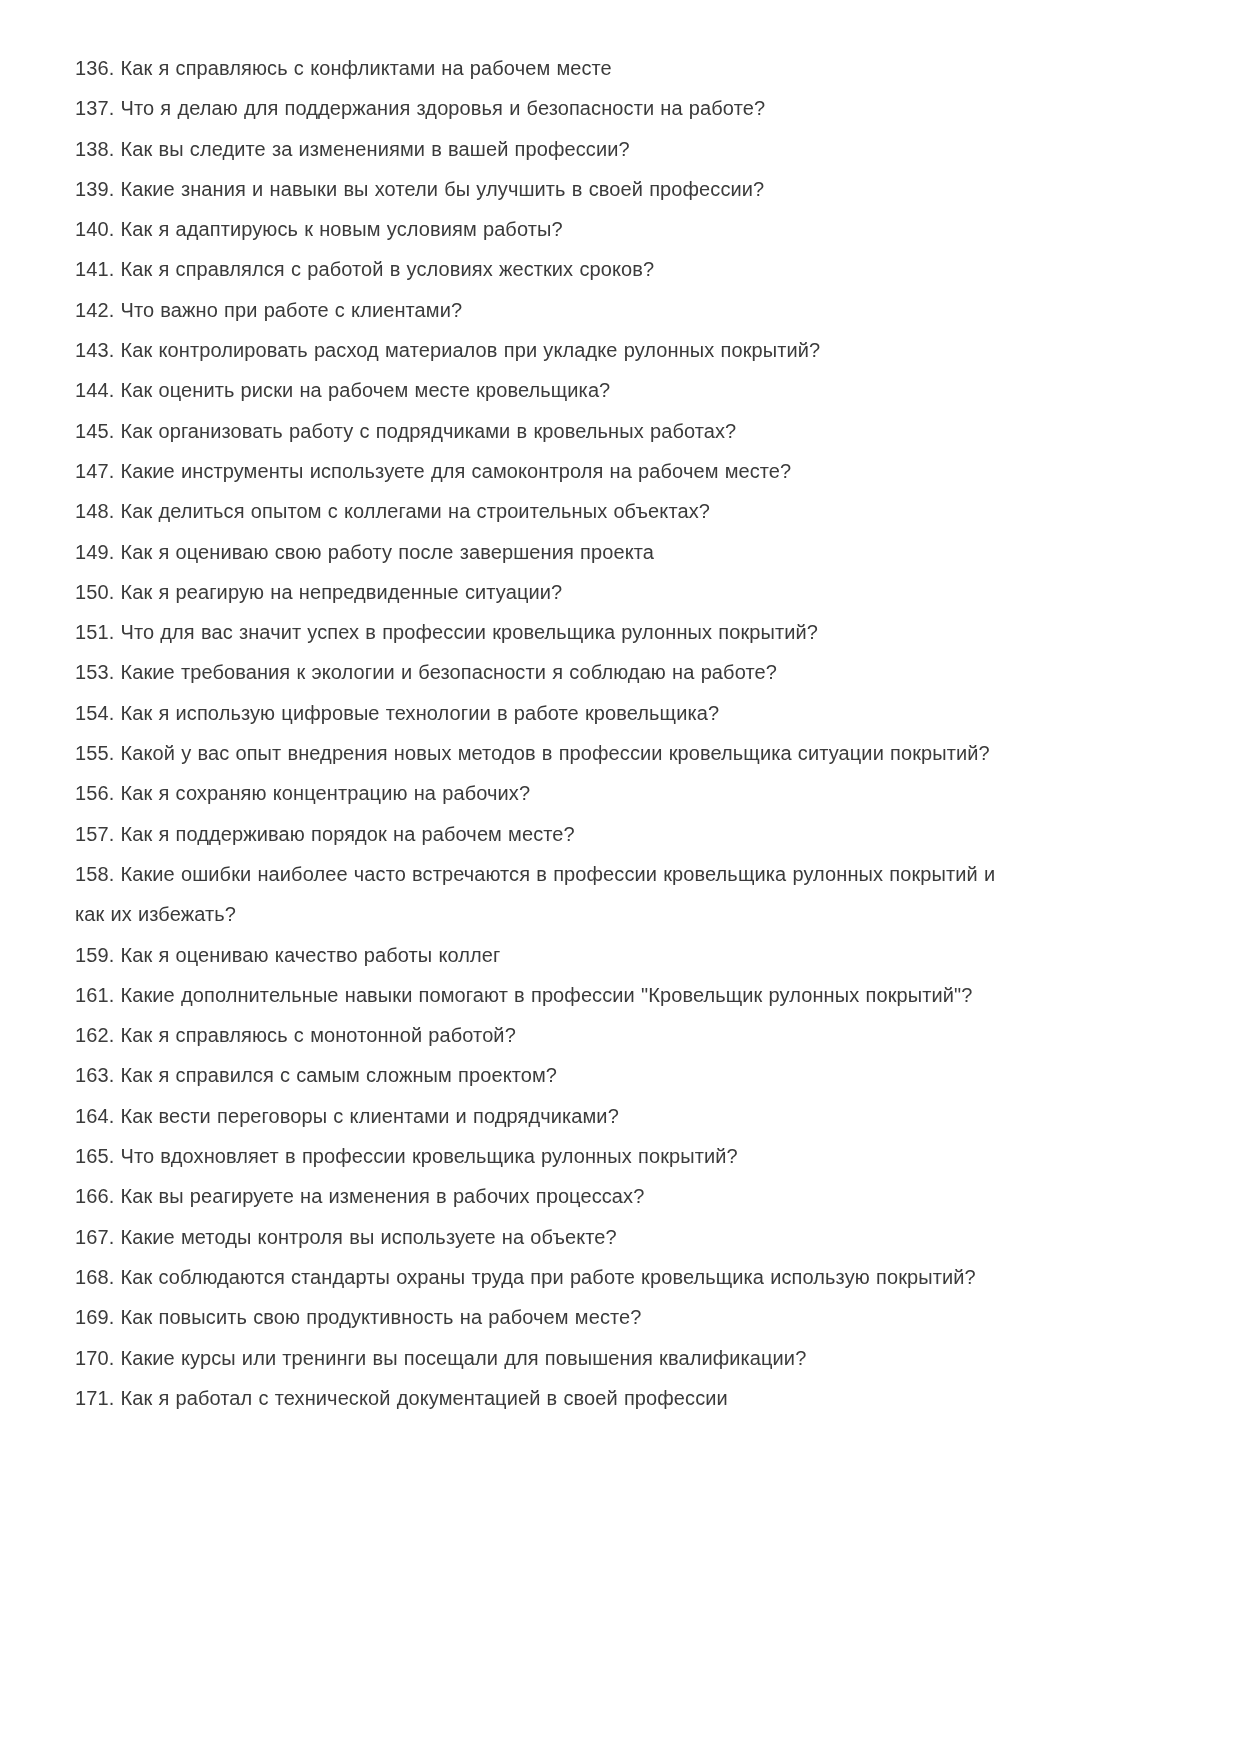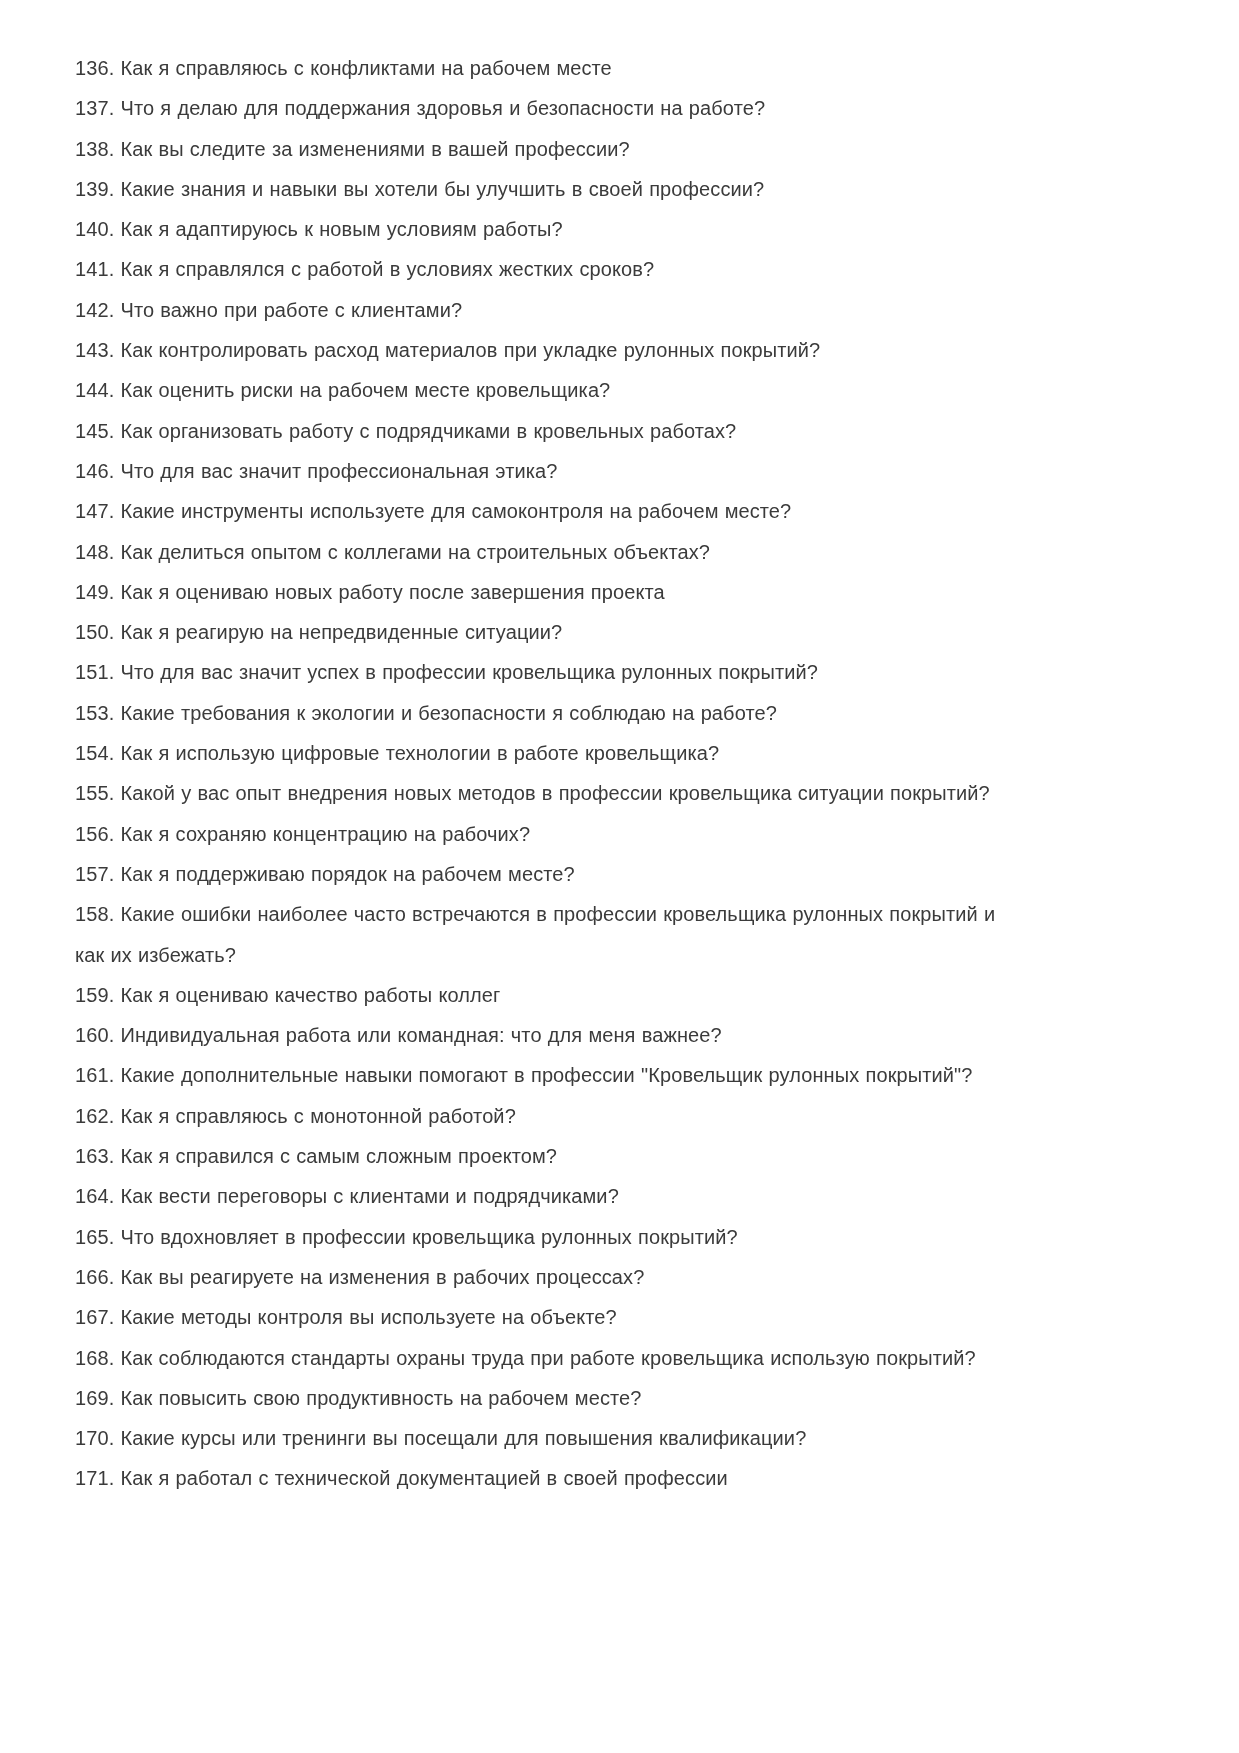--- a/index.html
+++ b/index.html
@@ -53,48 +53,46 @@
   <p class="q-item"><span class="q-num">141.&nbsp;</span><span class="q-text">Как я справлялся с работой в условиях жестких сроков?</span></p>
 
   <p class="q-item"><span class="q-num">142.&nbsp;</span><span class="q-text">Что важно при работе с клиентами?</span></p>
 
   <p class="q-item"><span class="q-num">143.&nbsp;</span><span class="q-text">Как контролировать расход материалов при укладке рулонных покрытий?</span></p>
 
   <p class="q-item"><span class="q-num">144.&nbsp;</span><span class="q-text">Как оценить риски на рабочем месте кровельщика?</span></p>
 
   <p class="q-item"><span class="q-num">145.&nbsp;</span><span class="q-text">Как организовать работу с подрядчиками в кровельных работах?</span></p>
 
-  <p class="q-item"><span class="q-num">146.&nbsp;</span><span class="q-text">Что для вас значит профессиональная этика?</span></p>
 
   <p class="q-item"><span class="q-num">147.&nbsp;</span><span class="q-text">Какие инструменты используете для самоконтроля на рабочем месте?</span></p>
 
   <p class="q-item"><span class="q-num">148.&nbsp;</span><span class="q-text">Как делиться опытом с коллегами на строительных объектах?</span></p>
 
-  <p class="q-item"><span class="q-num">149.&nbsp;</span><span class="q-text">Как я оцениваю новых работу после завершения проекта</span></p>
+  <p class="q-item"><span class="q-num">149.&nbsp;</span><span class="q-text">Как я оцениваю свою работу после завершения проекта</span></p>
 
   <p class="q-item"><span class="q-num">150.&nbsp;</span><span class="q-text">Как я реагирую на непредвиденные ситуации?</span></p>
 
   <p class="q-item"><span class="q-num">151.&nbsp;</span><span class="q-text">Что для вас значит успех в профессии кровельщика рулонных покрытий?</span></p>
 
 
   <p class="q-item"><span class="q-num">153.&nbsp;</span><span class="q-text">Какие требования к экологии и безопасности я соблюдаю на работе?</span></p>
 
   <p class="q-item"><span class="q-num">154.&nbsp;</span><span class="q-text">Как я использую цифровые технологии в работе кровельщика?</span></p>
 
   <p class="q-item"><span class="q-num">155.&nbsp;</span><span class="q-text">Какой у вас опыт внедрения новых методов в профессии кровельщика ситуации покрытий?</span></p>
 
   <p class="q-item"><span class="q-num">156.&nbsp;</span><span class="q-text">Как я сохраняю концентрацию на рабочих?</span></p>
 
   <p class="q-item"><span class="q-num">157.&nbsp;</span><span class="q-text">Как я поддерживаю порядок на рабочем месте?</span></p>
 
   <p class="q-item"><span class="q-num">158.&nbsp;</span><span class="q-text">Какие ошибки наиболее часто встречаются в профессии кровельщика рулонных покрытий и как их избежать?</span></p>
 
   <p class="q-item"><span class="q-num">159.&nbsp;</span><span class="q-text">Как я оцениваю качество работы коллег</span></p>
 
-  <p class="q-item"><span class="q-num">160.&nbsp;</span><span class="q-text">Индивидуальная работа или командная: что для меня важнее?</span></p>
 
   <p class="q-item"><span class="q-num">161.&nbsp;</span><span class="q-text">Какие дополнительные навыки помогают в профессии "Кровельщик рулонных покрытий"?</span></p>
 
   <p class="q-item"><span class="q-num">162.&nbsp;</span><span class="q-text">Как я справляюсь с монотонной работой?</span></p>
 
   <p class="q-item"><span class="q-num">163.&nbsp;</span><span class="q-text">Как я справился с самым сложным проектом?</span></p>
 
   <p class="q-item"><span class="q-num">164.&nbsp;</span><span class="q-text">Как вести переговоры с клиентами и подрядчиками?</span></p>
 
   <p class="q-item"><span class="q-num">165.&nbsp;</span><span class="q-text">Что вдохновляет в профессии кровельщика рулонных покрытий?</span></p>

